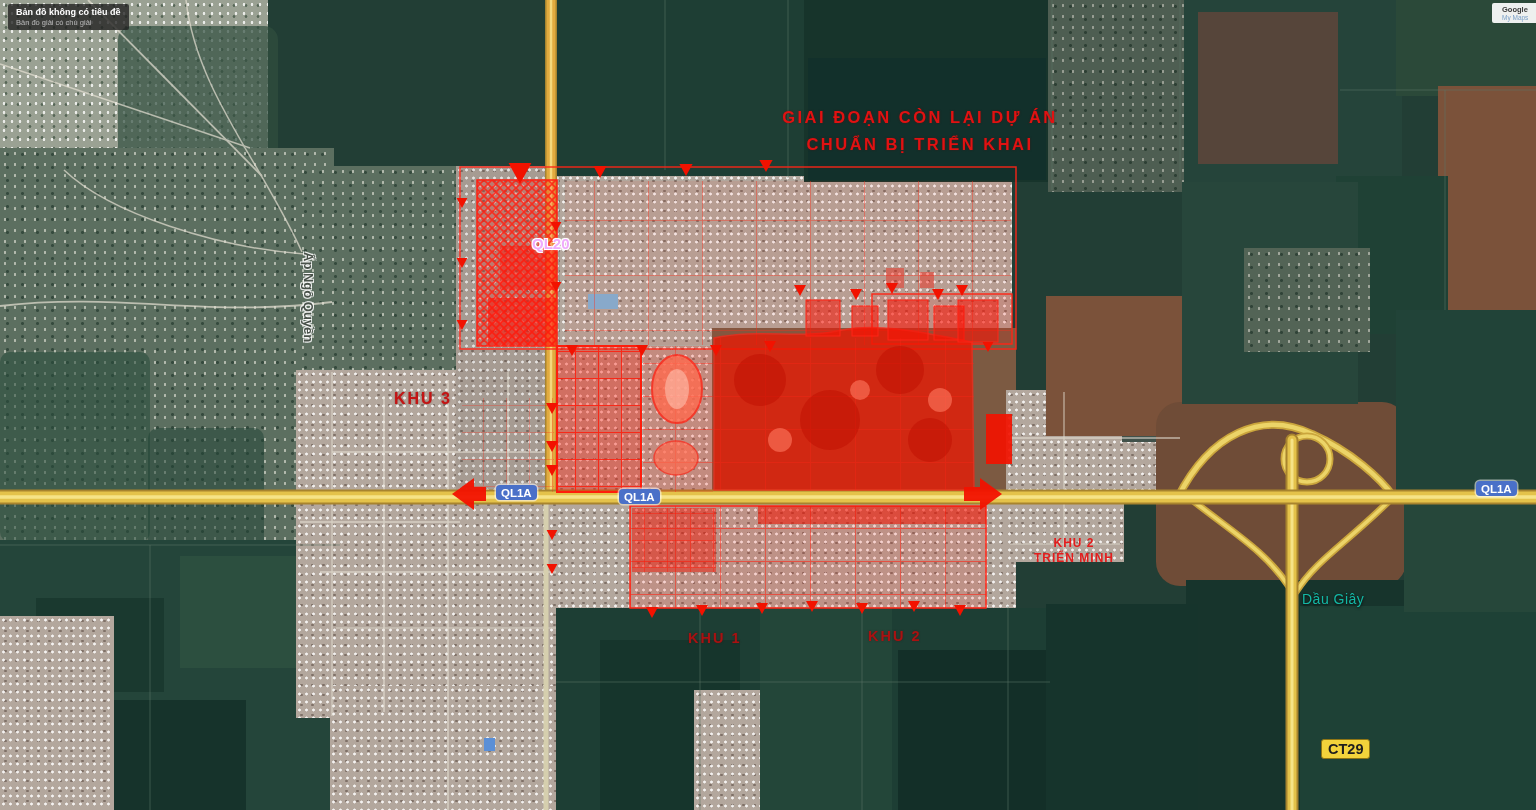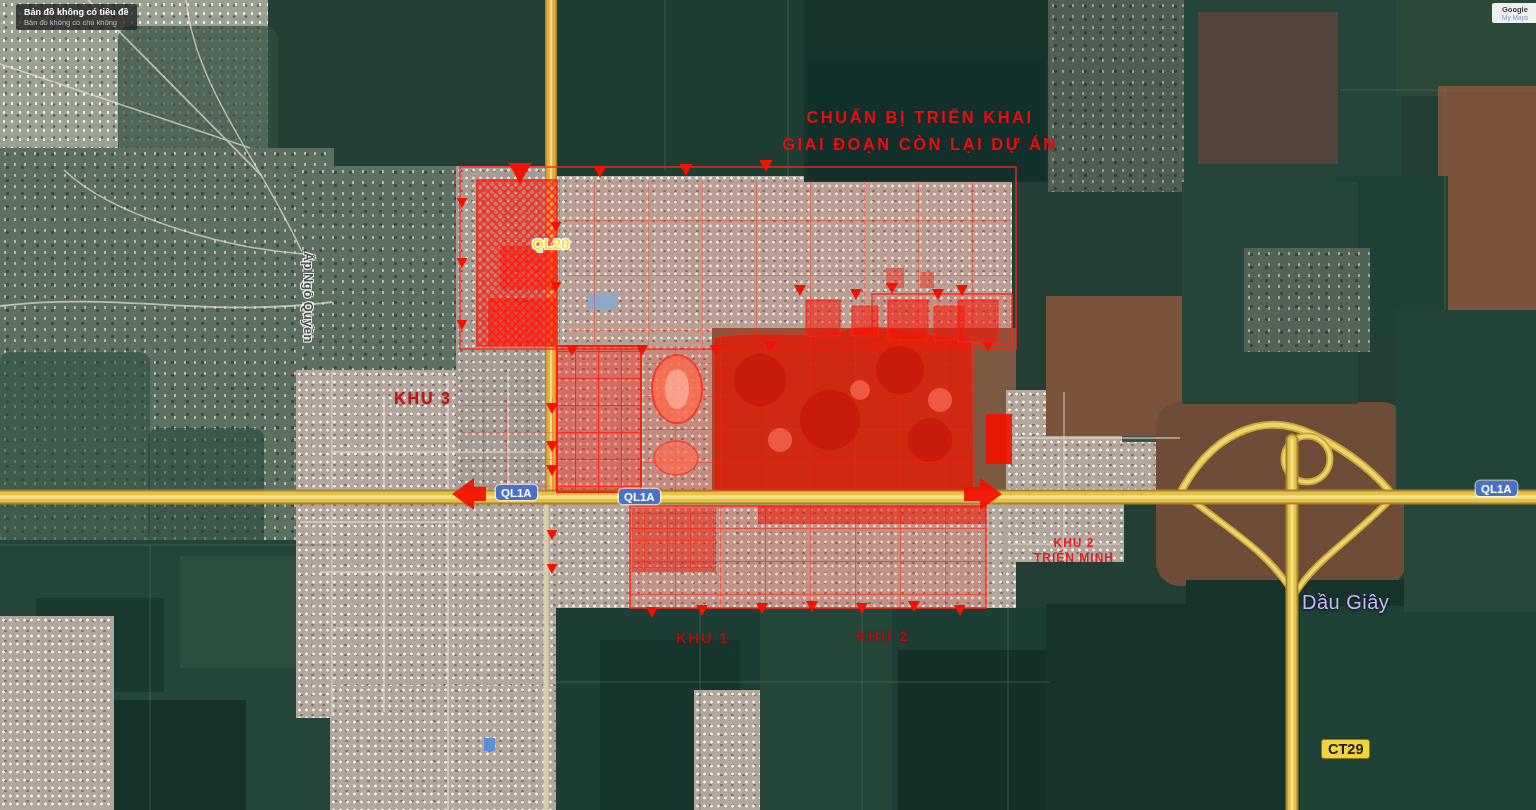--- a/index.html
+++ b/index.html
@@ -18,31 +18,31 @@
     background-image:radial-gradient(rgba(238,238,226,.6) 1px,transparent 1.5px),
                      radial-gradient(rgba(36,58,46,.7) 1.3px,transparent 1.9px);
     background-size:10px 11px,15px 13px;}
   svg.layer{position:absolute;left:0;top:0;}
   .lbl{position:absolute;white-space:nowrap;}
   .phase{width:300px;text-align:center;color:#e01212;font-weight:700;
          font-size:16.5px;letter-spacing:2.5px;line-height:27px;
          text-shadow:0 0 2px rgba(110,0,0,.55);}
   .khu{color:#c41414;font-weight:700;font-size:16px;letter-spacing:2px;
        text-shadow:0 0 2px rgba(90,0,0,.5);text-align:center;}
-  .khu.dark{color:#a81212;font-size:14.5px;}
+  .khu.dark{color:#a81212;font-size:14.5px;margin-left:12px;}
   .khu2b{width:120px;text-align:center;color:#e31d1d;font-weight:700;
          font-size:12px;letter-spacing:1px;line-height:15px;}
-  .roadname{color:#fde047;font-weight:700;font-size:15px;
+  .roadname{color:#f0abfc;font-weight:700;font-size:15px;
     text-shadow:-1px -1px 0 #fff,1px -1px 0 #fff,-1px 1px 0 #fff,1px 1px 0 #fff,0 0 3px #fff;}
   .shield{background:#4a70c8;color:#fff;font-size:11.5px;font-weight:700;
           padding:1.5px 5px;border-radius:4px;
           box-shadow:0 0 0 1.5px rgba(255,255,255,.55);}
   .ct{background:#f2d33b;color:#1e1e1e;font-weight:700;font-size:14.5px;
       padding:1px 6px;border-radius:3px;border:1px solid #8f7514;}
-  .place{color:#c4b5fd;font-size:20px;letter-spacing:.5px;
+  .place{color:#14b8a6;font-size:14px;letter-spacing:.5px;
          text-shadow:0 1px 3px rgba(0,0,0,.85);}
   .vplace{color:#49524a;font-size:13px;font-weight:600;
     transform:rotate(90deg);transform-origin:0 0;
     text-shadow:-1px -1px 0 rgba(255,255,255,.8),1px -1px 0 rgba(255,255,255,.8),
       -1px 1px 0 rgba(255,255,255,.8),1px 1px 0 rgba(255,255,255,.8);}
   .wm{background:rgba(32,32,32,.78);color:#fff;padding:3px 8px;border-radius:2px;}
   .wm .l1{font-size:9px;font-weight:700;}
   .wm .l2{font-size:7.5px;color:#b9b9b9;margin-top:1px;}
   .gcard{background:rgba(255,255,255,.92);padding:2px 10px;border-radius:2px;text-align:left;}
   .gcard .l1{font-size:7.5px;font-weight:700;color:#3a3a3a;}
@@ -237,43 +237,43 @@
       <use href="#pin" transform="translate(962,296) scale(1)"></use>
       <use href="#pin" transform="translate(556,232) scale(.9)"></use>
       <use href="#pin" transform="translate(556,292) scale(.9)"></use>
       <use href="#pin" transform="translate(988,352) scale(.9)"></use>
       <use href="#pin" transform="translate(552,540) scale(.9)"></use>
       <use href="#pin" transform="translate(552,574) scale(.9)"></use>
     </g>
   </svg>
 
   <div class="lbl phase" style="left:770px;top:104px">
+    <div>GIAI ĐOẠN CÒN LẠI DỰ ÁN</div>
     <div>CHUẨN BỊ TRIỂN KHAI</div>
-    <div>GIAI ĐOẠN CÒN LẠI DỰ ÁN</div>
   </div>
 
   <div class="lbl khu" style="left:394px;top:390px">KHU 3</div>
   <div class="lbl khu dark" style="left:676px;top:630px">KHU 1</div>
   <div class="lbl khu dark" style="left:856px;top:628px">KHU 2</div>
   <div class="lbl khu2b" style="left:1014px;top:536px">
     <div>KHU 2</div>
     <div>TRIỂN MINH</div>
   </div>
 
   <div class="lbl roadname" style="left:532px;top:235px">QL20</div>
   <div class="lbl shield" style="left:496px;top:485px">QL1A</div>
   <div class="lbl shield" style="left:619px;top:489px">QL1A</div>
   <div class="lbl shield" style="left:1476px;top:481px">QL1A</div>
   <div class="lbl ct" style="left:1321px;top:739px">CT29</div>
 
   <div class="lbl place" style="left:1302px;top:591px">Dầu Giây</div>
   <div class="lbl vplace" style="left:316px;top:252px">Ấp Ngô Quyền</div>
 
-  <div class="lbl wm" style="left:16px;top:4px">
+  <div class="lbl wm" style="left:8px;top:4px">
     <div class="l1">Bản đồ không có tiêu đề</div>
-    <div class="l2">Bản đồ không có chú không</div>
+    <div class="l2">Bản đồ giải có chú giải</div>
   </div>
   <div class="lbl gcard" style="left:1492px;top:3px">
     <div class="l1">Google</div>
     <div class="l2">My Maps</div>
   </div>
 
 </div>
 
 </body></html>

